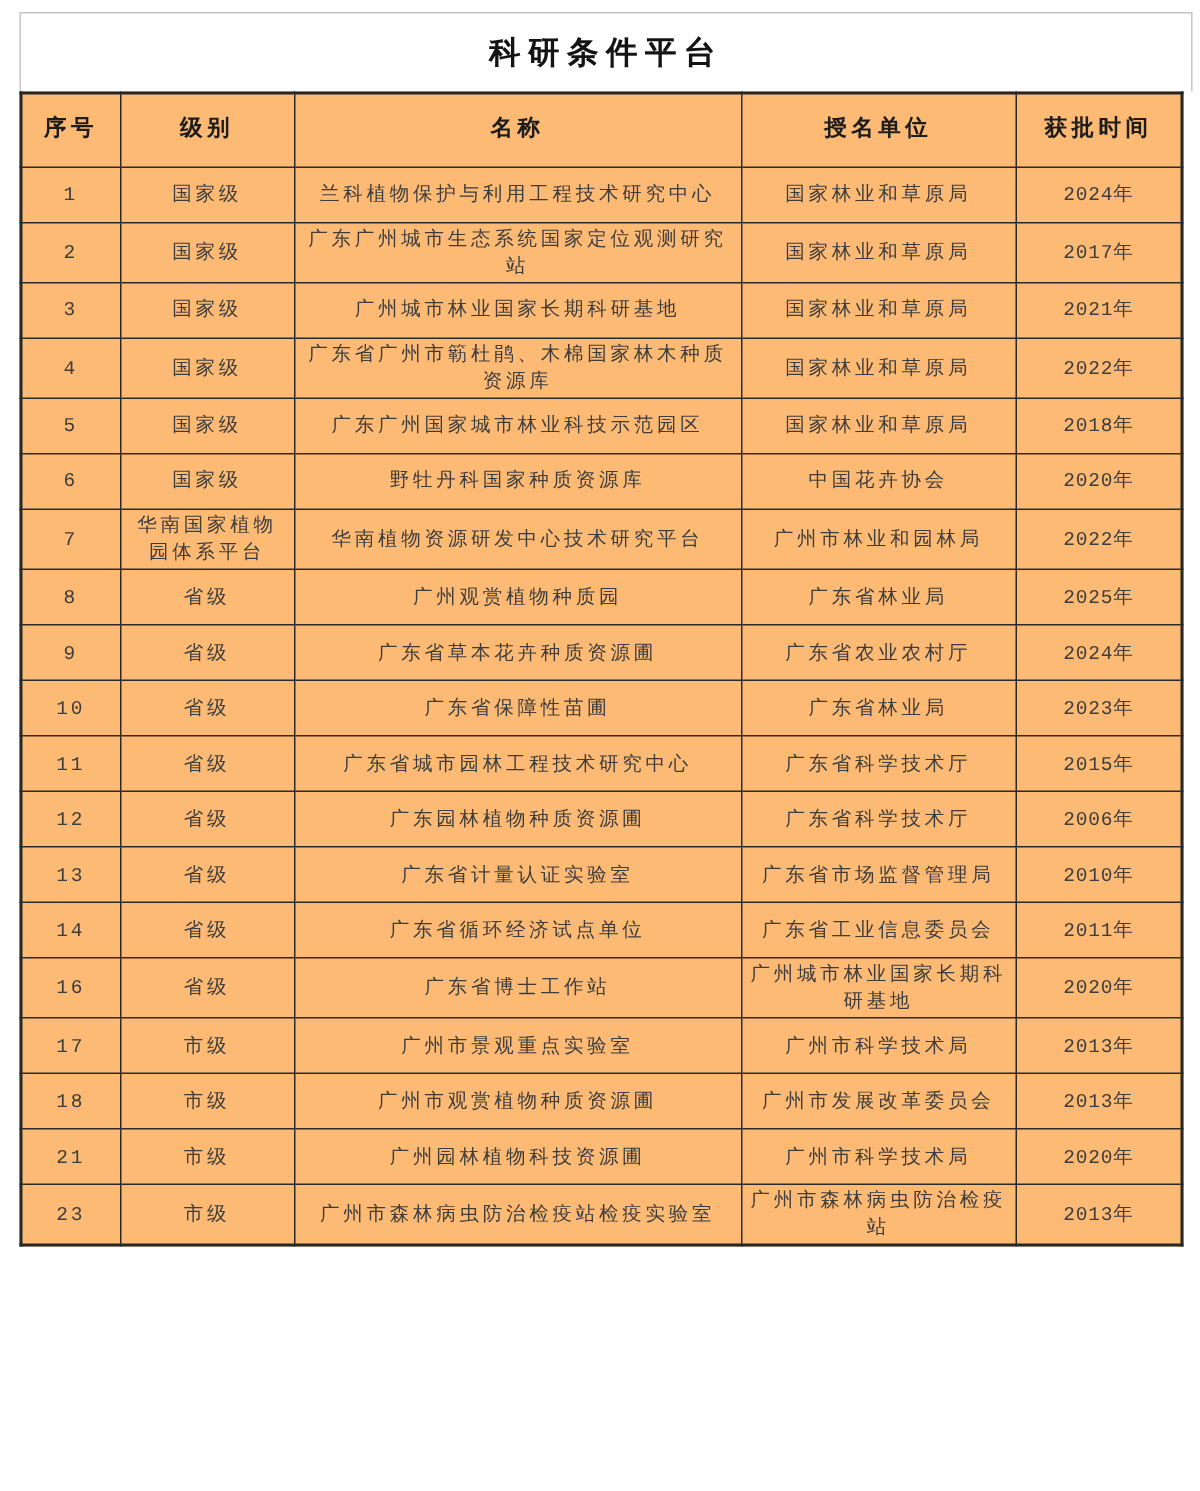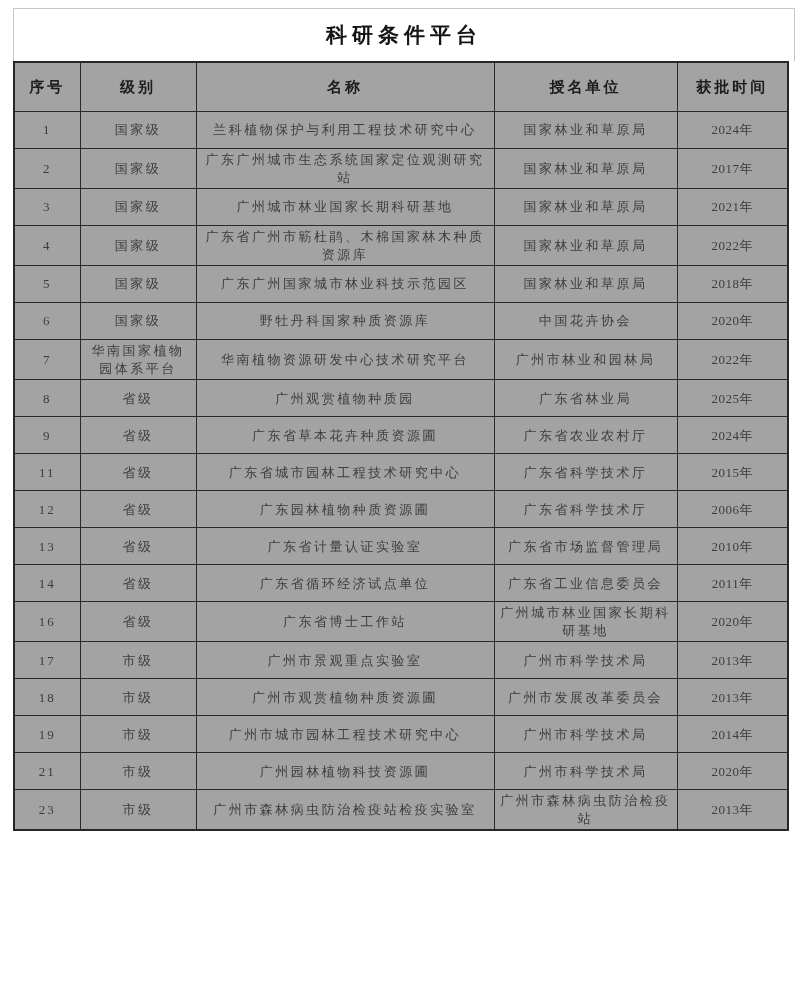--- a/index.html
+++ b/index.html
@@ -7,20 +7,21 @@
     padding: 0;
     background: #ffffff;
     width: 800px;
     height: 994px;
     overflow: hidden;
     font-family: "Liberation Serif", "DejaVu Serif", serif;
   }
   .sheet {
     width: 782px;
     margin: 8px 12px 0 13px;
+    font-family: Liberation Mono, monospace;
   }
   .title-box {
     border: 1px solid #c6c6c6;
     border-bottom: none;
     height: 52px;
     display: flex;
     align-items: center;
     justify-content: center;
     background: #ffffff;
   }
@@ -28,21 +29,21 @@
     font-size: 21px;
     font-weight: bold;
     color: #141414;
     letter-spacing: 5px;
   }
   table.platform {
     width: 774px;
     border-collapse: collapse;
     table-layout: fixed;
     border: 2px solid #262626;
-    background: #a3a3a3;
+    background: #fdba74;
   }
   table.platform th,
   table.platform td {
     border: 1px solid #2a2a2a;
     text-align: center;
     vertical-align: middle;
     color: #3d3d3d;
     font-size: 13px;
     line-height: 1.35;
     padding: 2px 4px;
@@ -147,20 +148,27 @@
     <td class="c-year">2025年</td>
   </tr>
         <tr>
     <td class="c-no">9</td>
     <td class="c-level">省级</td>
     <td class="c-name">广东省草本花卉种质资源圃</td>
     <td class="c-unit">广东省农业农村厅</td>
     <td class="c-year">2024年</td>
   </tr>
         <tr>
+    <td class="c-no">10</td>
+    <td class="c-level">省级</td>
+    <td class="c-name">广东省保障性苗圃</td>
+    <td class="c-unit">广东省林业局</td>
+    <td class="c-year">2023年</td>
+  </tr>
+        <tr>
     <td class="c-no">11</td>
     <td class="c-level">省级</td>
     <td class="c-name">广东省城市园林工程技术研究中心</td>
     <td class="c-unit">广东省科学技术厅</td>
     <td class="c-year">2015年</td>
   </tr>
         <tr>
     <td class="c-no">12</td>
     <td class="c-level">省级</td>
     <td class="c-name">广东园林植物种质资源圃</td>
@@ -196,27 +204,20 @@
     <td class="c-year">2013年</td>
   </tr>
         <tr>
     <td class="c-no">18</td>
     <td class="c-level">市级</td>
     <td class="c-name">广州市观赏植物种质资源圃</td>
     <td class="c-unit">广州市发展改革委员会</td>
     <td class="c-year">2013年</td>
   </tr>
         <tr>
-    <td class="c-no">19</td>
-    <td class="c-level">市级</td>
-    <td class="c-name">广州市城市园林工程技术研究中心</td>
-    <td class="c-unit">广州市科学技术局</td>
-    <td class="c-year">2014年</td>
-  </tr>
-        <tr>
     <td class="c-no">21</td>
     <td class="c-level">市级</td>
     <td class="c-name">广州园林植物科技资源圃</td>
     <td class="c-unit">广州市科学技术局</td>
     <td class="c-year">2020年</td>
   </tr>
         <tr>
     <td class="c-no">23</td>
     <td class="c-level">市级</td>
     <td class="c-name">广州市森林病虫防治检疫站检疫实验室</td>

